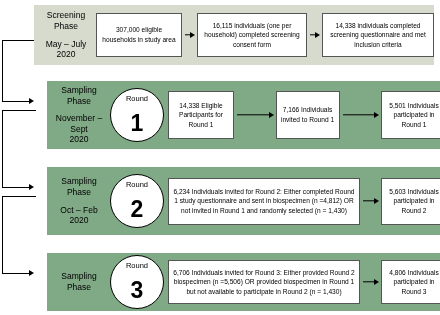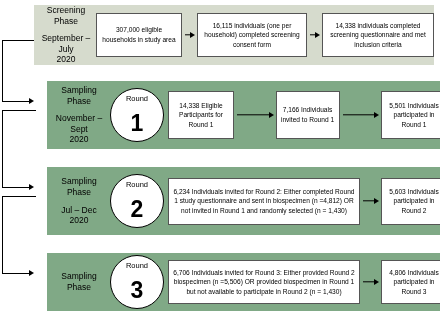--- a/index.html
+++ b/index.html
@@ -205,21 +205,21 @@
     <div class="conn-head" style="left:27px; top:73.5px;"></div>
   </div>
 
   <div class="band screening">
     <div class="phase-label">
       <span class="pl-title">
         <span>Screening</span><br>
         <span>Phase</span>
       </span>
       <span class="pl-dates">
-        <span>September – July</span><br>
+        <span>May – July</span><br>
         <span>2020</span>
       </span>
     </div>
 
     <div class="flowbox sb1">307,000 eligible households in study area</div>
 
     <div class="arrow"></div>
 
     <div class="flowbox sb2">16,115 individuals (one per household) completed screening consent form</div>
 
@@ -256,21 +256,21 @@
     <div class="flowbox r1b3">5,501 Individuals participated in Round 1</div>
   </div>
 
   <div class="band sampling round2">
     <div class="phase-label">
       <span class="pl-title">
         <span>Sampling</span><br>
         <span>Phase</span>
       </span>
       <span class="pl-dates">
-        <span>Jul – Dec</span><br>
+        <span>Oct – Feb</span><br>
         <span>2020</span>
       </span>
     </div>
 
     <div class="round-badge">
       <span class="rb-word">Round</span>
       <span class="rb-num">2</span>
     </div>
 
     <div class="flowbox wide">6,234 Individuals invited for Round 2: Either completed Round 1 study questionnaire and sent in biospecimen (n =4,812) OR not invited in Round 1 and  randomly selected (n = 1,430)</div>

